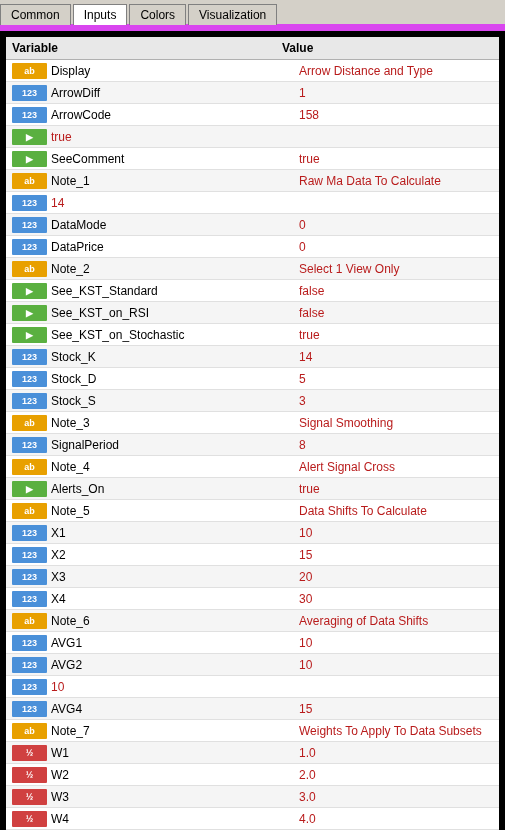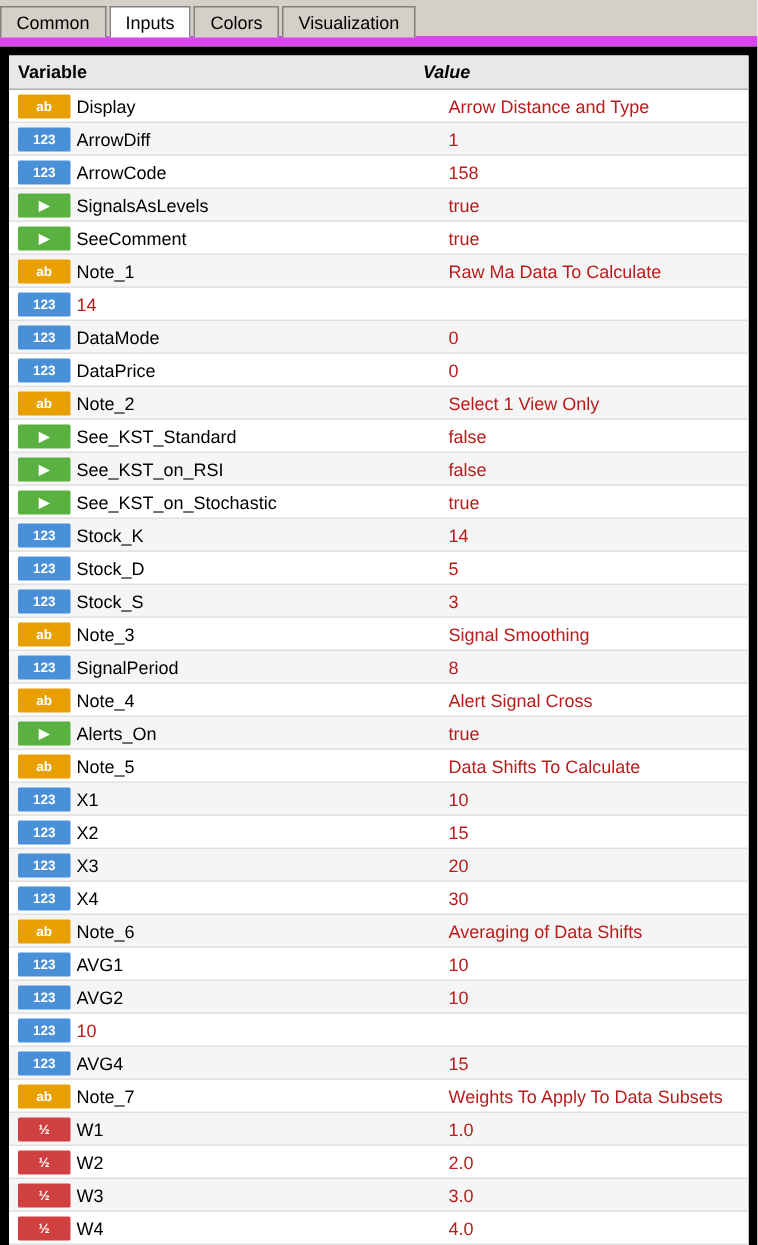--- a/index.html
+++ b/index.html
@@ -43,21 +43,21 @@
 
     .table-header {
       display: flex;
       background: #e8e8e8;
       border-bottom: 1px solid #b0b0b0;
       padding: 4px 6px;
       font-weight: bold;
     }
 
     .col-variable { flex: 0 0 270px; }
-    .col-value { flex: 1; font-style: italic; }
+    .col-value { flex: 1; }
 
     .table-row {
       display: flex;
       align-items: center;
       border-bottom: 1px solid #e0e0e0;
       padding: 2px 6px;
       min-height: 22px;
     }
 
     .table-row:nth-child(even) {
@@ -131,21 +131,20 @@
         <span class="row-name">ArrowDiff</span>
         <span class="row-value">1</span>
       </div>
       <div class="table-row">
         <span class="row-icon icon-123">123</span>
         <span class="row-name">ArrowCode</span>
         <span class="row-value">158</span>
       </div>
       <div class="table-row">
         <span class="row-icon icon-bool">▶</span>
-        <span class="row-name">SignalsAsLevels</span>
         <span class="row-value">true</span>
       </div>
       <div class="table-row">
         <span class="row-icon icon-bool">▶</span>
         <span class="row-name">SeeComment</span>
         <span class="row-value">true</span>
       </div>
       <div class="table-row">
         <span class="row-icon icon-ab">ab</span>
         <span class="row-name">Note_1</span>

